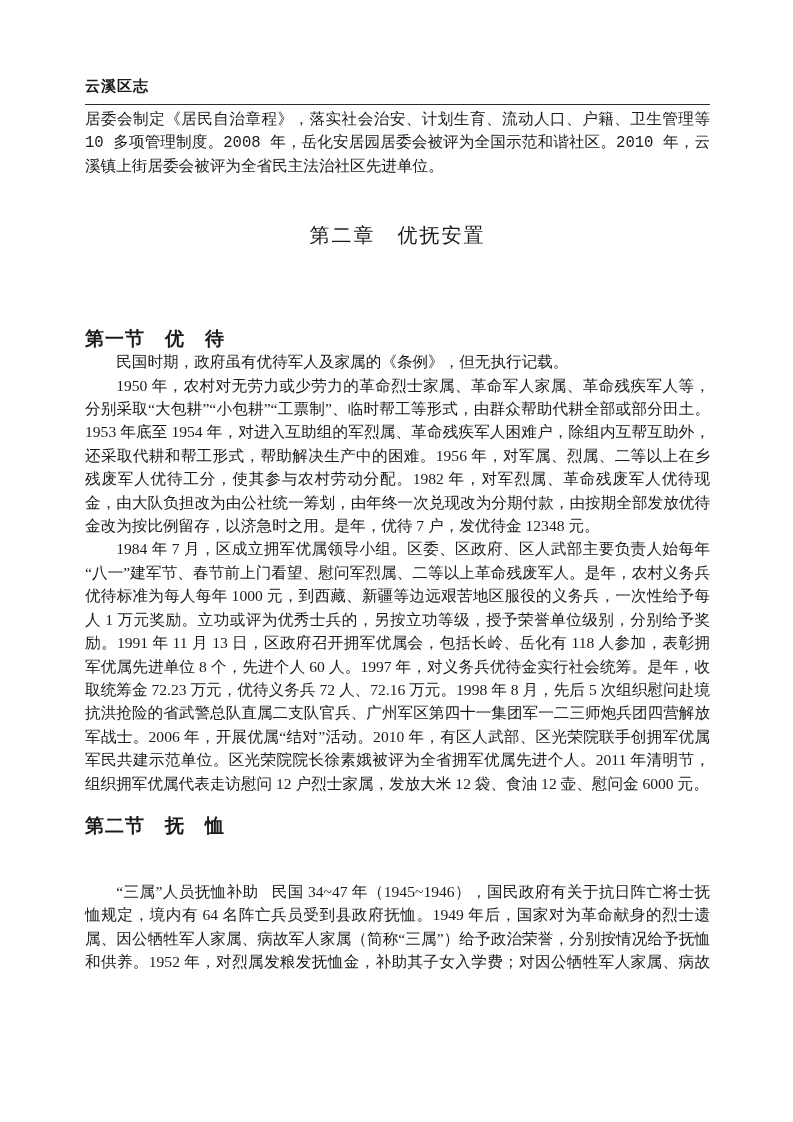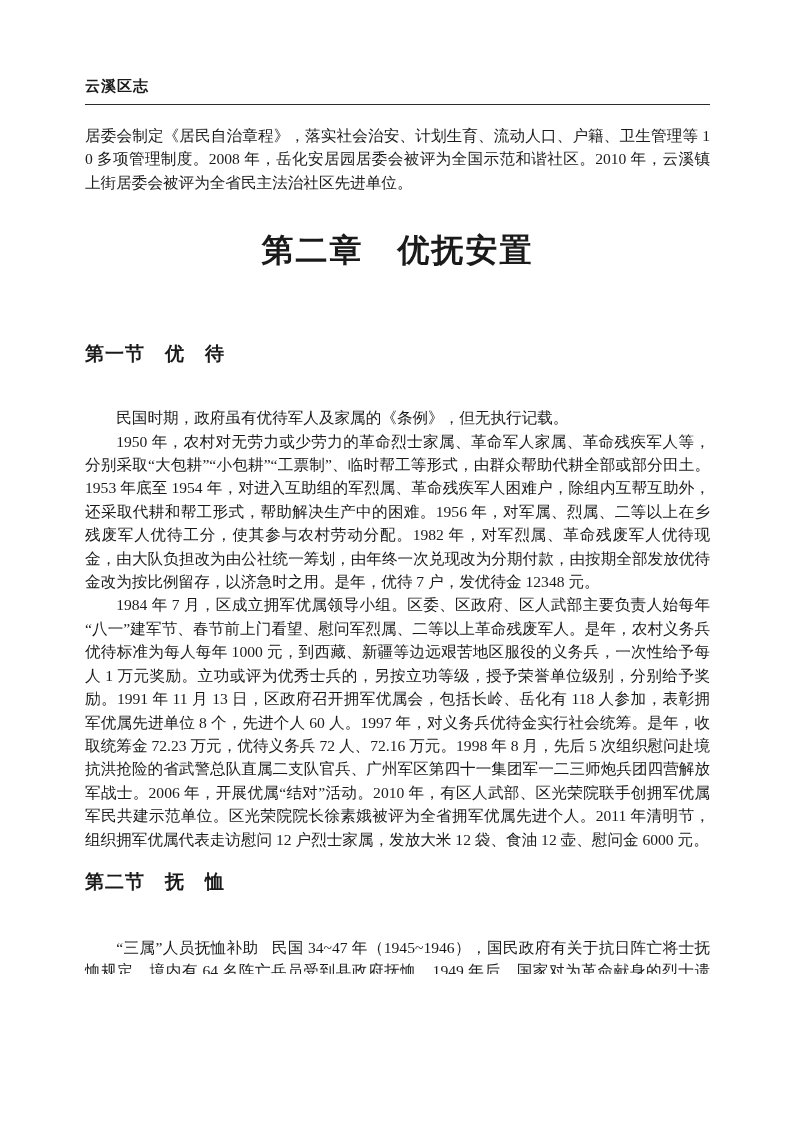--- a/index.html
+++ b/index.html
@@ -35,42 +35,42 @@
     font-size: 15.6px;
     line-height: 23.4px;
     text-align: justify;
     text-indent: 2em;
     word-break: break-all;
   }
   .no-indent {
     text-indent: 0;
   }
   .intro-par {
-    margin-top: 19px;
+    margin-top: 4px;
+    font-family: Liberation Mono, monospace;
   }
   .chapter-title {
     margin: 40px 0 0 0;
-    font-size: 32px;
-    font-weight: bold;
+    font-size: 20px;
+    font-weight: normal;
     text-align: center;
     line-height: 33px;
     letter-spacing: 2px;
   }
   .section-title {
     margin: 76px 0 0 0;
     font-size: 19px;
     font-weight: bold;
     line-height: 22px;
     letter-spacing: 1px;
   }
   .section-title.sec2 {
     margin-top: 20px;
   }
   .first-after-heading {
-    margin-top: 41px;
   }
   .s2-par {
     margin-top: 43px;
   }
   .lead-in {
     font-weight: normal;
     margin-right: 0.85em;
   }
   .page-number {
     position: absolute;

